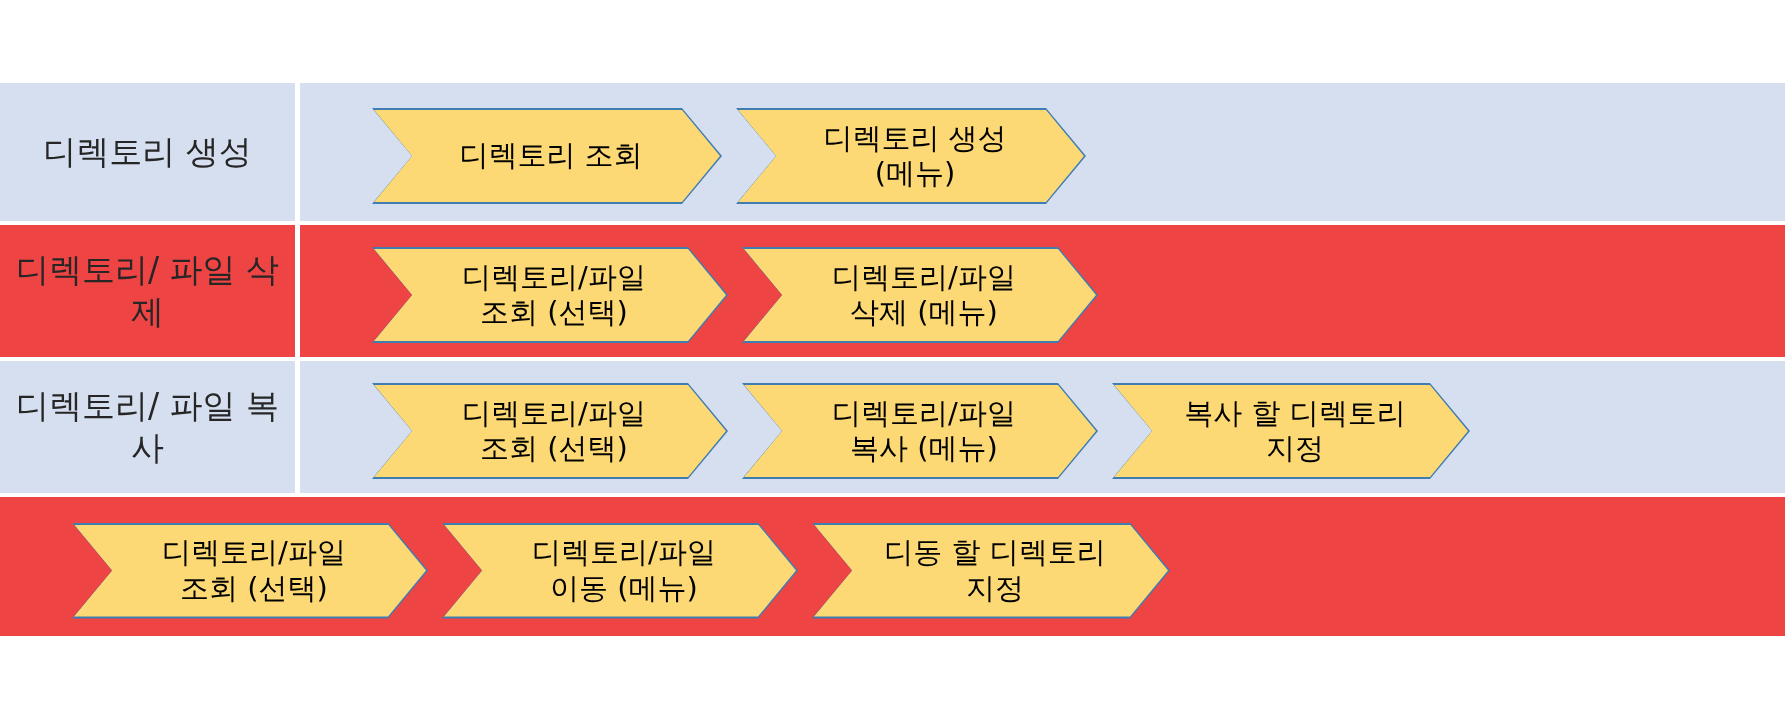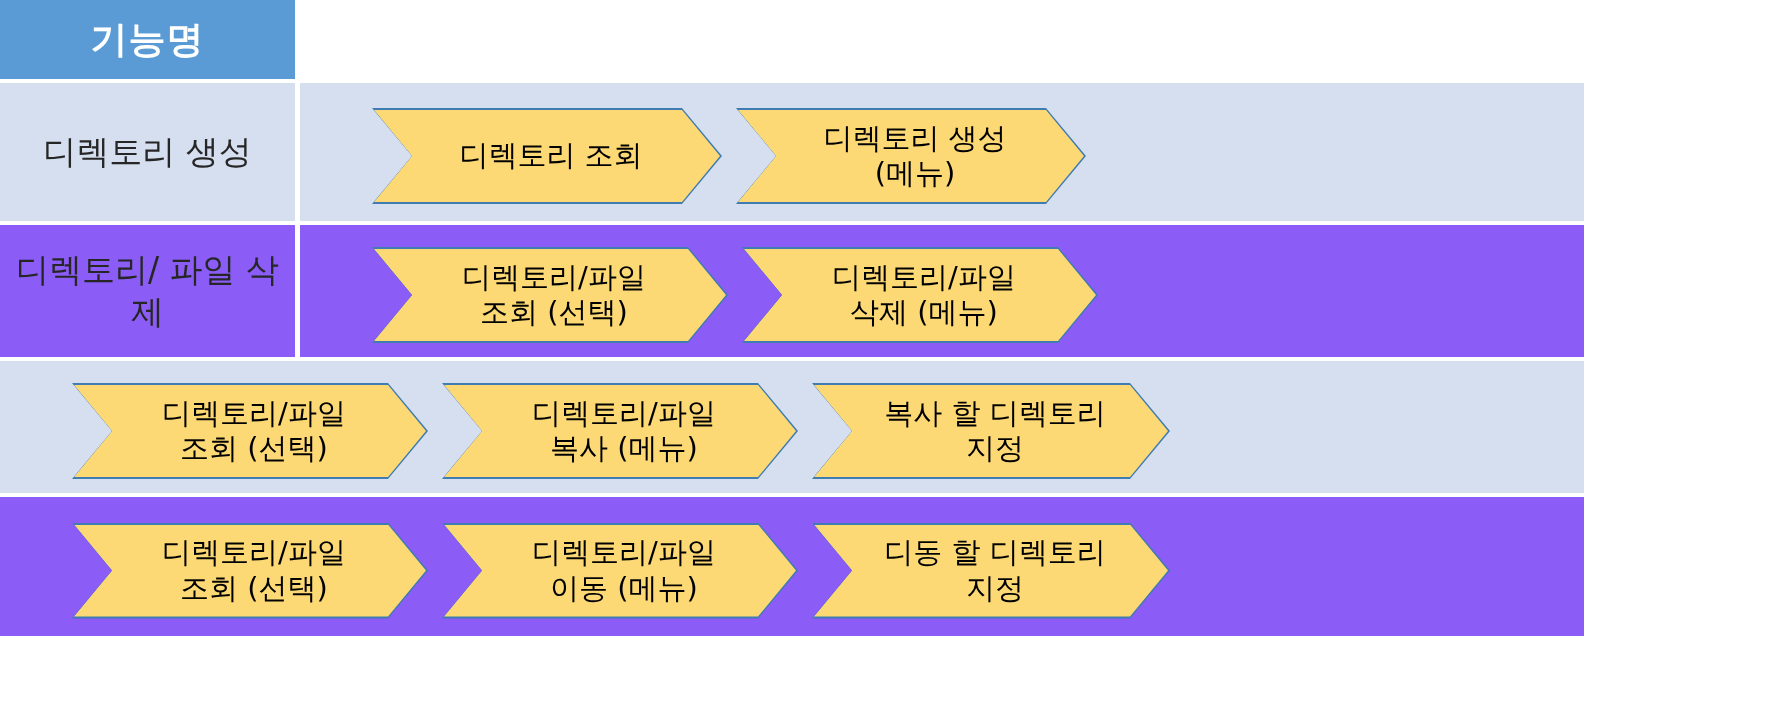--- a/index.html
+++ b/index.html
@@ -45,26 +45,26 @@
     width: 300px;
     border-right: 5px solid #ffffff;
   }
   .th-flow {
     width: 1485px;
   }
 
   
   .trow {
     display: flex;
-    width: 1584px;
+    width: 1785px;
     box-sizing: border-box;
     border-top: 4px solid #ffffff;
   }
   .trow.shade-a { background: #D6DFEF; }
-  .trow.shade-b { background: #8b5cf6; }
+  .trow.shade-b { background: #ef4444; }
 
   .td-name {
     width: 300px;
     flex: 0 0 300px;
     box-sizing: border-box;
     border-right: 5px solid #ffffff;
     display: flex;
     flex-direction: column;
     align-items: center;
     justify-content: center;
@@ -117,21 +117,20 @@
   .w-sm  { width: 350px; }
   .w-md  { width: 356px; justify-content: center; }
   .w-lg  { width: 358px; justify-content: center; }
 </style>
 </head>
 <body>
 
 <div class="table-wrap">
 
   <div class="thead">
-    <div class="th th-name">기능명</div>
   </div>
 
   <div class="trow shade-a row-h1">
     <div class="td-name">디렉토리 생성</div>
     <div class="td-flow">
       <div class="chev-outer w-sm">
         <div class="chev-inner">디렉토리 조회</div>
       </div>
       <div class="chev-outer w-sm">
         <div class="chev-inner">디렉토리 생성
@@ -149,20 +148,22 @@
 조회 (선택)</div>
       </div>
       <div class="chev-outer w-md">
         <div class="chev-inner">디렉토리/파일
 삭제 (메뉴)</div>
       </div>
     </div>
   </div>
 
   <div class="trow shade-a row-h3">
+    <div class="td-name">디렉토리/
+파일 복사</div>
     <div class="td-flow">
       <div class="chev-outer w-md">
         <div class="chev-inner">디렉토리/파일
 조회 (선택)</div>
       </div>
       <div class="chev-outer w-md">
         <div class="chev-inner">디렉토리/파일
 복사 (메뉴)</div>
       </div>
       <div class="chev-outer w-lg">

